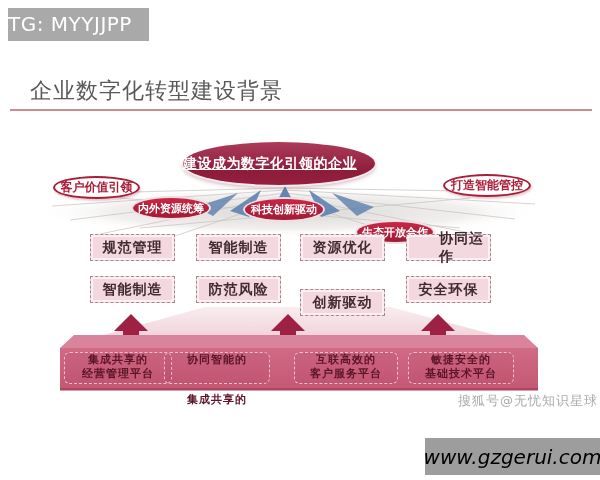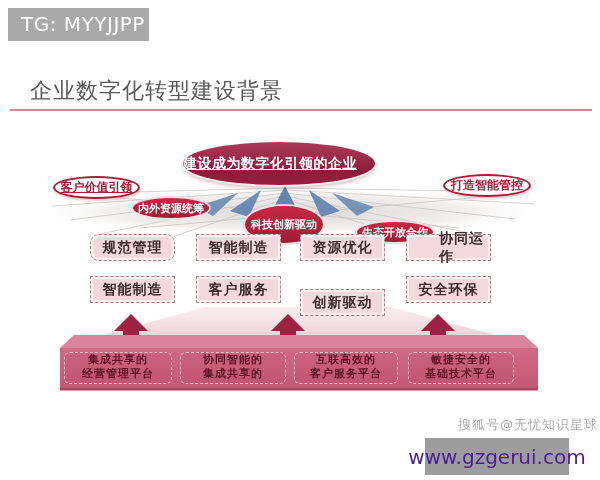--- a/index.html
+++ b/index.html
@@ -9,21 +9,21 @@
     background: #ffffff;
     position: relative;
     overflow: hidden;
   }
   .abs { position: absolute; }
 
   
   .tg-badge {
     left: 8px; top: 8px; width: 141px; height: 33px;
     background: #a9a9a9; color: #fff;
-    font-size: 20px; line-height: 33px; padding-left: 13px;
+    font-size: 20px; line-height: 33px; 
     letter-spacing: 0.5px;
   }
   .page-title {
     left: 30px; top: 76px;
     font-size: 22px; color: #595959; font-weight: 500;
     letter-spacing: 1px;
   }
   .title-rule {
     left: 10px; top: 109px; width: 582px; height: 2px;
     background: #cf8b95;
@@ -76,28 +76,29 @@
     border: 1px dashed #f0bfcb;
     border-radius: 6px;
     background: rgba(130,20,45,0.06);
     display: flex; flex-direction: column; align-items: center; 
     color: #5d1527; font-size: 11px; font-weight: bold; line-height: 14px;
     letter-spacing: 1px;
   }
 
   
   .sohu-mark {
-    left: 458px; top: 416px;
+    left: 458px; top: 392px;
     color: #ababab; font-size: 13px; letter-spacing: 1px;
   }
   .site-box {
-    left: 425px; top: 438px; width: 144px; height: 37px;
-    background: #9d9d9d; color: #4c1d95;
+    left: 425px; top: 438px; width: 175px; height: 37px;
+    background: #9d9d9d; color: #000000;
     display: flex; align-items: center; justify-content: center;
     font-size: 20px;
+    font-style: italic;
   }
 </style>
 </head>
 <body>
 
 <div class="abs tg-badge">TG: MYYJJPP</div>
 <div class="abs page-title">企业数字化转型建设背景</div>
 <div class="abs title-rule"></div>
 
 <svg class="abs diagram-svg" viewBox="0 0 600 480" xmlns="http://www.w3.org/2000/svg">
@@ -152,41 +153,41 @@
 
   <polygon points="74,335 524,335 538,348 60,348" fill="#d9849c"></polygon>
   <rect x="60" y="348" width="478" height="42" fill="url(#front)"></rect>
   <rect x="60" y="388" width="478" height="2.5" fill="#ab4560"></rect>
 </svg>
 
 <div class="abs vision-ellipse">
   <span>建设成为数字化引领的企业</span>
 </div>
 
-<div class="abs ribbon outline" style="left:53px; top:176px; width:87px; height:23px;text-decoration:underline;">客户价值引领</div>
+<div class="abs ribbon outline" style="left:53px; top:176px; width:87px; height:23px;">客户价值引领</div>
 <div class="abs ribbon filled" style="left:133px; top:198px; width:76px; height:20px;">内外资源统筹</div>
-<div class="abs ribbon filled" style="left:245px; top:206px; width:78px; height:37px;">科技创新驱动</div>
+<div class="abs ribbon filled" style="left:245px; top:199px; width:78px; height:21px;">科技创新驱动</div>
 <div class="abs ribbon filled" style="left:357px; top:199px; width:76px; height:20px;margin-top:23px;">生态开放合作</div>
 <div class="abs ribbon outline" style="left:443px; top:174px; width:88px; height:23px;">打造智能管控</div>
 
-<div class="abs cap-box" style="left:90px;  top:234px;border-radius:9px;">规范管理</div>
+<div class="abs cap-box" style="left:90px;  top:234px;">规范管理</div>
 <div class="abs cap-box" style="left:196px; top:234px;">智能制造</div>
 <div class="abs cap-box" style="left:300px; top:234px;">资源优化</div>
 <div class="abs cap-box" style="left:406px; top:234px;padding-left:32px;">协同运作</div>
 
 <div class="abs cap-box" style="left:90px;  top:276px;">智能制造</div>
-<div class="abs cap-box" style="left:196px; top:276px;">客户服务</div>
+<div class="abs cap-box" style="left:196px; top:276px;">防范风险</div>
 <div class="abs cap-box" style="left:300px; top:289px;">创新驱动</div>
 <div class="abs cap-box" style="left:406px; top:276px;">安全环保</div>
 
 <div class="abs plat-box" style="left:64px; width:108px;">
   <div>集成共享的</div>
   <div>经营管理平台</div>
 </div>
-<div class="abs plat-box" style="left:180px; width:106px;">
+<div class="abs plat-box" style="left:164px; width:106px;gap:26px;">
   <div>协同智能的</div>
   <div>集成共享的</div>
 </div>
 <div class="abs plat-box" style="left:294px; width:104px;">
   <div>互联高效的</div>
   <div>客户服务平台</div>
 </div>
 <div class="abs plat-box" style="left:408px; width:106px;">
   <div>敏捷安全的</div>
   <div>基础技术平台</div>

